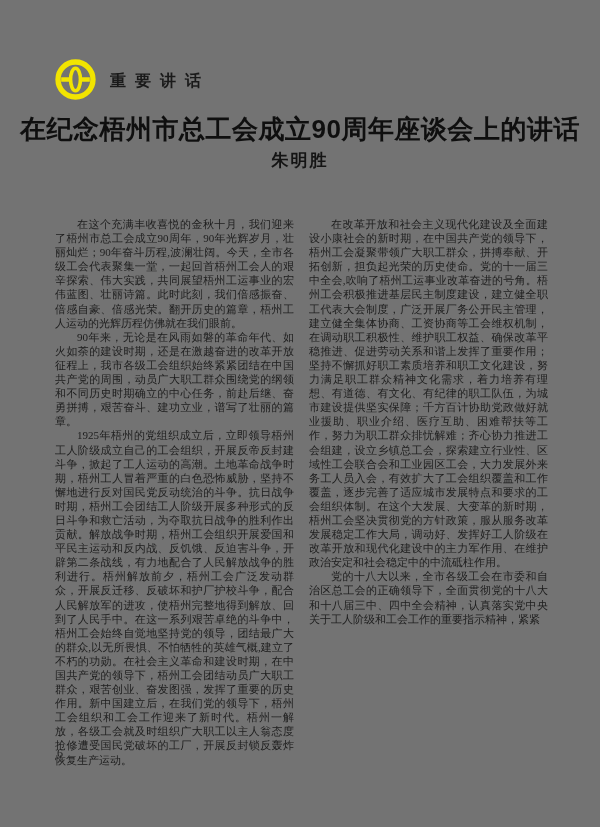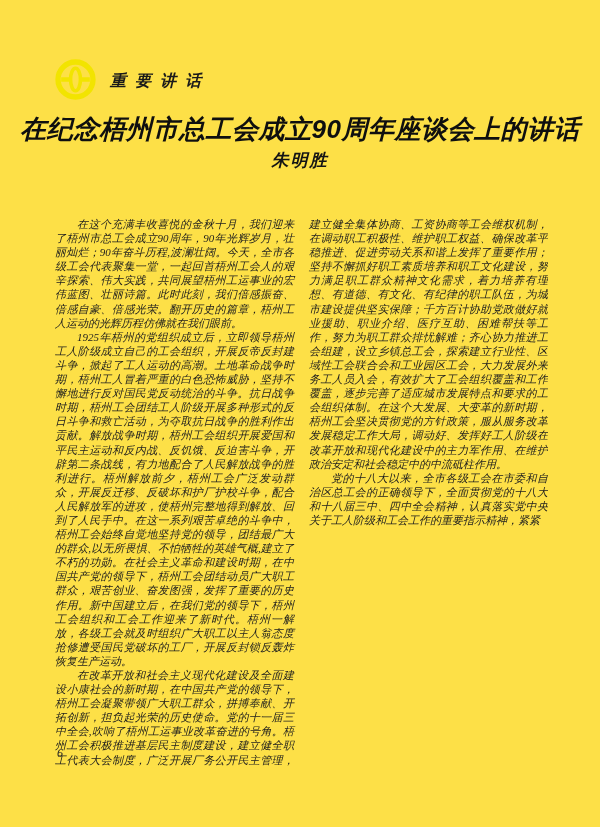--- a/index.html
+++ b/index.html
@@ -1,25 +1,24 @@
 <!DOCTYPE html>
 <html><head>
 <meta charset="utf-8">
 <style>
   html,body{margin:0;padding:0;background:#e8e8e6;}
   .page{
     position:relative;
     width:600px;height:827px;
-    background:#fde047;
+    background:#737373;
     margin:0 auto;
     box-shadow:0 0 4px rgba(0,0,0,.15);
     overflow:hidden;
     font-family:"Liberation Serif","DejaVu Serif",serif;
     color:#1d1d1d;
-    font-style:italic;
   }
   .header{
     position:absolute;left:54px;top:58px;
     display:flex;align-items:center;gap:13px;
   }
   .logo{width:43px;height:43px;display:block;}
   .section-label{
     font-family:"Liberation Sans","DejaVu Sans",sans-serif;
     font-weight:bold;font-size:16px;letter-spacing:9px;
     color:#1a1a1a;white-space:nowrap;padding-top:4px;
@@ -68,20 +67,21 @@
     </svg>
     <div class="section-label">重要讲话</div>
   </div>
 
   <div class="title">在纪念梧州市总工会成立90周年座谈会上的讲话</div>
 
   <div class="author">朱明胜</div>
 
   <div class="article">
     <p>在这个充满丰收喜悦的金秋十月，我们迎来了梧州市总工会成立90周年，90年光辉岁月，壮丽灿烂；90年奋斗历程,波澜壮阔。今天，全市各级工会代表聚集一堂，一起回首梧州工会人的艰辛探索、伟大实践，共同展望梧州工运事业的宏伟蓝图、壮丽诗篇。此时此刻，我们倍感振奋、倍感自豪、倍感光荣。翻开历史的篇章，梧州工人运动的光辉历程仿佛就在我们眼前。</p>
+    <p>90年来，无论是在风雨如磐的革命年代、如火如荼的建设时期，还是在激越奋进的改革开放征程上，我市各级工会组织始终紧紧团结在中国共产党的周围，动员广大职工群众围绕党的纲领和不同历史时期确立的中心任务，前赴后继、奋勇拼搏，艰苦奋斗、建功立业，谱写了壮丽的篇章。</p>
     <p>1925年梧州的党组织成立后，立即领导梧州工人阶级成立自己的工会组织，开展反帝反封建斗争，掀起了工人运动的高潮。土地革命战争时期，梧州工人冒着严重的白色恐怖威胁，坚持不懈地进行反对国民党反动统治的斗争。抗日战争时期，梧州工会团结工人阶级开展多种形式的反日斗争和救亡活动，为夺取抗日战争的胜利作出贡献。解放战争时期，梧州工会组织开展爱国和平民主运动和反内战、反饥饿、反迫害斗争，开辟第二条战线，有力地配合了人民解放战争的胜利进行。梧州解放前夕，梧州工会广泛发动群众，开展反迁移、反破坏和护厂护校斗争，配合人民解放军的进攻，使梧州完整地得到解放、回到了人民手中。在这一系列艰苦卓绝的斗争中，梧州工会始终自觉地坚持党的领导，团结最广大的群众,以无所畏惧、不怕牺牲的英雄气概,建立了不朽的功勋。在社会主义革命和建设时期，在中国共产党的领导下，梧州工会团结动员广大职工群众，艰苦创业、奋发图强，发挥了重要的历史作用。新中国建立后，在我们党的领导下，梧州工会组织和工会工作迎来了新时代。梧州一解放，各级工会就及时组织广大职工以主人翁态度抢修遭受国民党破坏的工厂，开展反封锁反轰炸恢复生产运动。</p>
     <p>在改革开放和社会主义现代化建设及全面建设小康社会的新时期，在中国共产党的领导下，梧州工会凝聚带领广大职工群众，拼搏奉献、开拓创新，担负起光荣的历史使命。党的十一届三中全会,吹响了梧州工运事业改革奋进的号角。梧州工会积极推进基层民主制度建设，建立健全职工代表大会制度，广泛开展厂务公开民主管理，建立健全集体协商、工资协商等工会维权机制，在调动职工积极性、维护职工权益、确保改革平稳推进、促进劳动关系和谐上发挥了重要作用；坚持不懈抓好职工素质培养和职工文化建设，努力满足职工群众精神文化需求，着力培养有理想、有道德、有文化、有纪律的职工队伍，为城市建设提供坚实保障；千方百计协助党政做好就业援助、职业介绍、医疗互助、困难帮扶等工作，努力为职工群众排忧解难；齐心协力推进工会组建，设立乡镇总工会，探索建立行业性、区域性工会联合会和工业园区工会，大力发展外来务工人员入会，有效扩大了工会组织覆盖和工作覆盖，逐步完善了适应城市发展特点和要求的工会组织体制。在这个大发展、大变革的新时期，梧州工会坚决贯彻党的方针政策，服从服务改革发展稳定工作大局，调动好、发挥好工人阶级在改革开放和现代化建设中的主力军作用、在维护政治安定和社会稳定中的中流砥柱作用。</p>
     <p>党的十八大以来，全市各级工会在市委和自治区总工会的正确领导下，全面贯彻党的十八大和十八届三中、四中全会精神，认真落实党中央关于工人阶级和工会工作的重要指示精神，紧紧</p>
   </div>
 
   <div class="page-number">6</div>
 
 </div>
 
 </body></html>

